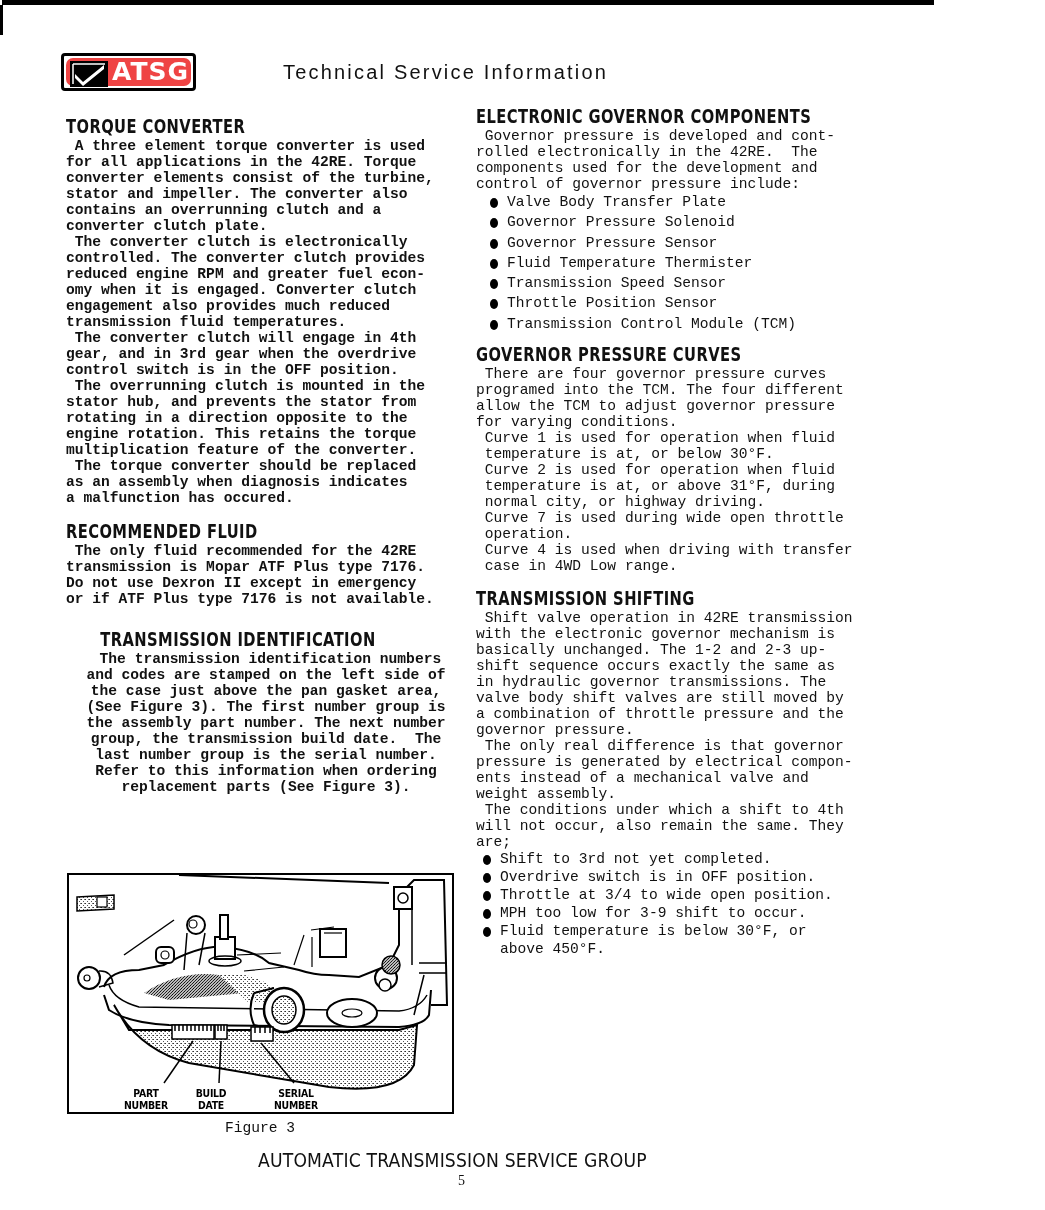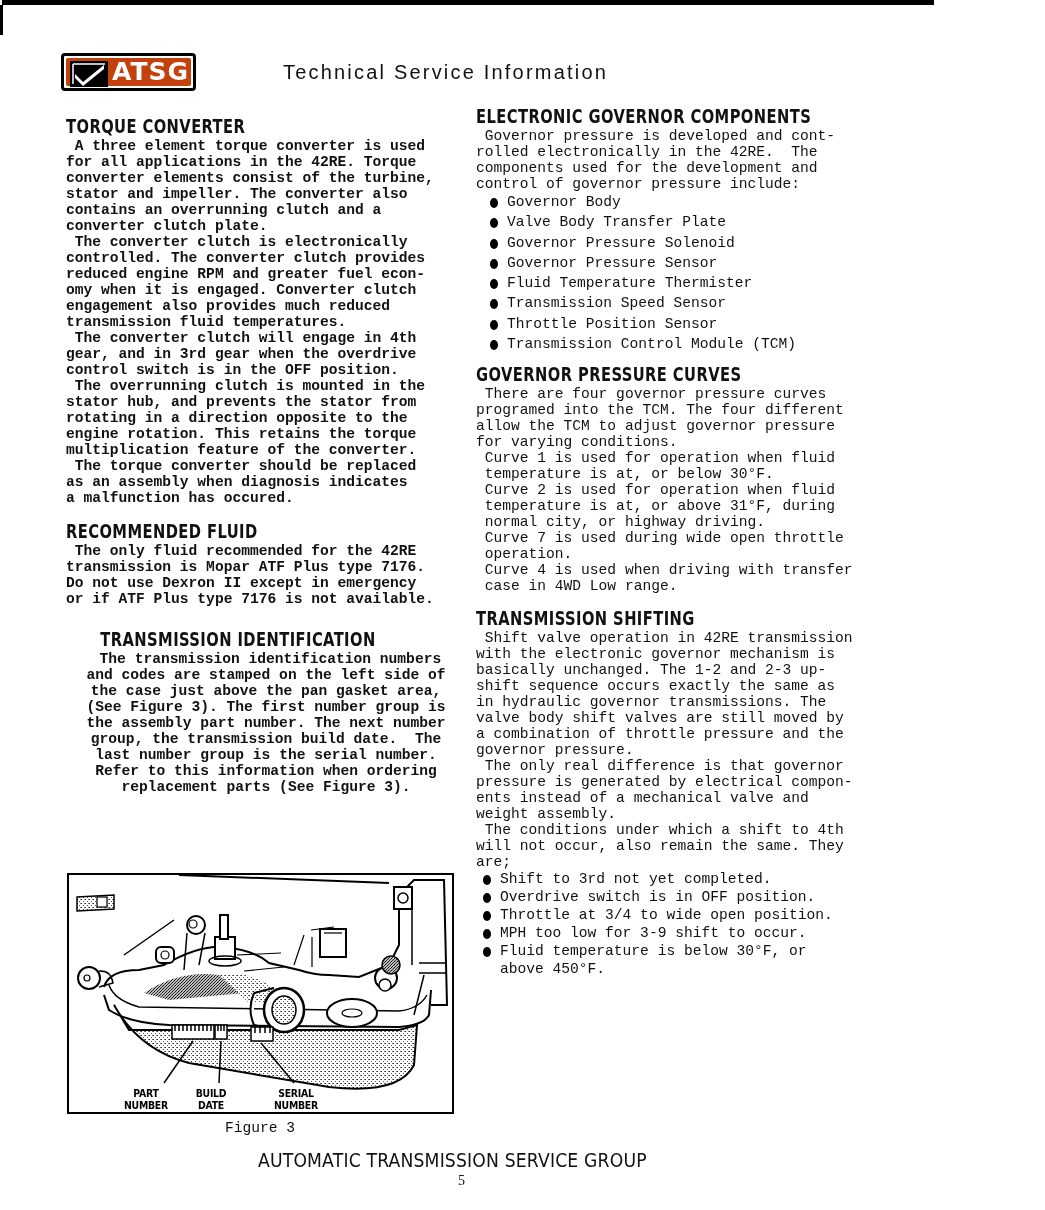--- a/index.html
+++ b/index.html
@@ -3,21 +3,21 @@
 <meta charset="utf-8">
 <style>
   html, body { margin: 0; padding: 0; background: #ffffff; }
   body { width: 1045px; height: 1210px; position: relative; overflow: hidden; color: #111; }
   .topbar { position: absolute; left: 2px; top: 0; width: 932px; height: 5px; background: #000; }
   .leftedge { position: absolute; left: 0; top: 5px; width: 3px; height: 30px; background: #000; }
 
   .logo { position: absolute; left: 61px; top: 53px; width: 135px; height: 38px;
           border: 3px solid #000; border-radius: 4px; box-sizing: border-box; background: #fff; }
   .logo-inner { position: absolute; left: 2px; top: 2px; right: 2px; bottom: 2px;
-                background: #c2410c; border-radius: 2px; }
+                background: #ef4444; border-radius: 7px; }
   .logo-check { position: absolute; left: 4px; top: 3px; width: 38px; height: 26px; background: #000; }
   .logo-check svg { width: 38px; height: 26px; display: block; }
   .logo-text { position: absolute; left: 46px; top: -1px; color: #fff;
                font-family: "DejaVu Sans", sans-serif; font-weight: bold; font-size: 25px;
                letter-spacing: 1px; line-height: 30px; }
 
   .header-title { position: absolute; left: 283px; top: 61px; font-family: "Liberation Sans", sans-serif;
                   font-size: 20px; letter-spacing: 2.2px; color: #111; }
 
   .col { position: absolute; }
@@ -223,21 +223,20 @@
 <div class="figure-caption">Figure 3</div>
 
 <div class="col col-right">
   <section>
     <h2 class="heading">ELECTRONIC GOVERNOR COMPONENTS</h2>
     <p class="para"> Governor pressure is developed and cont-
 rolled electronically in the 42RE.  The
 components used for the development and
 control of governor pressure include:</p>
     <ul class="bullets">
-      <li><span class="dot"></span><span>Governor Body</span></li>
       <li><span class="dot"></span><span>Valve Body Transfer Plate</span></li>
       <li><span class="dot"></span><span>Governor Pressure Solenoid</span></li>
       <li><span class="dot"></span><span>Governor Pressure Sensor</span></li>
       <li><span class="dot"></span><span>Fluid Temperature Thermister</span></li>
       <li><span class="dot"></span><span>Transmission Speed Sensor</span></li>
       <li><span class="dot"></span><span>Throttle Position Sensor</span></li>
       <li><span class="dot"></span><span>Transmission Control Module (TCM)</span></li>
     </ul>
   </section>
 

